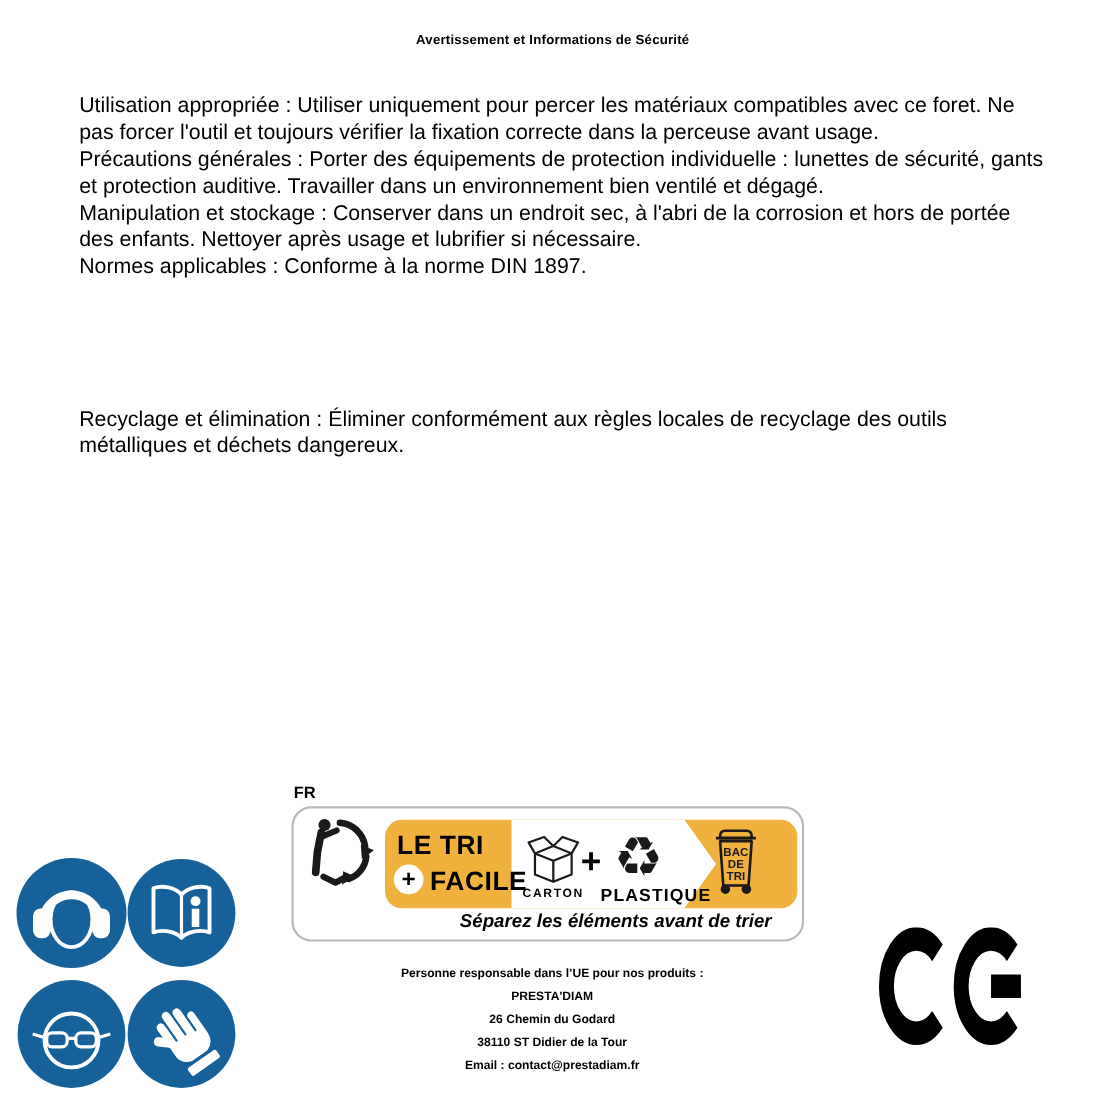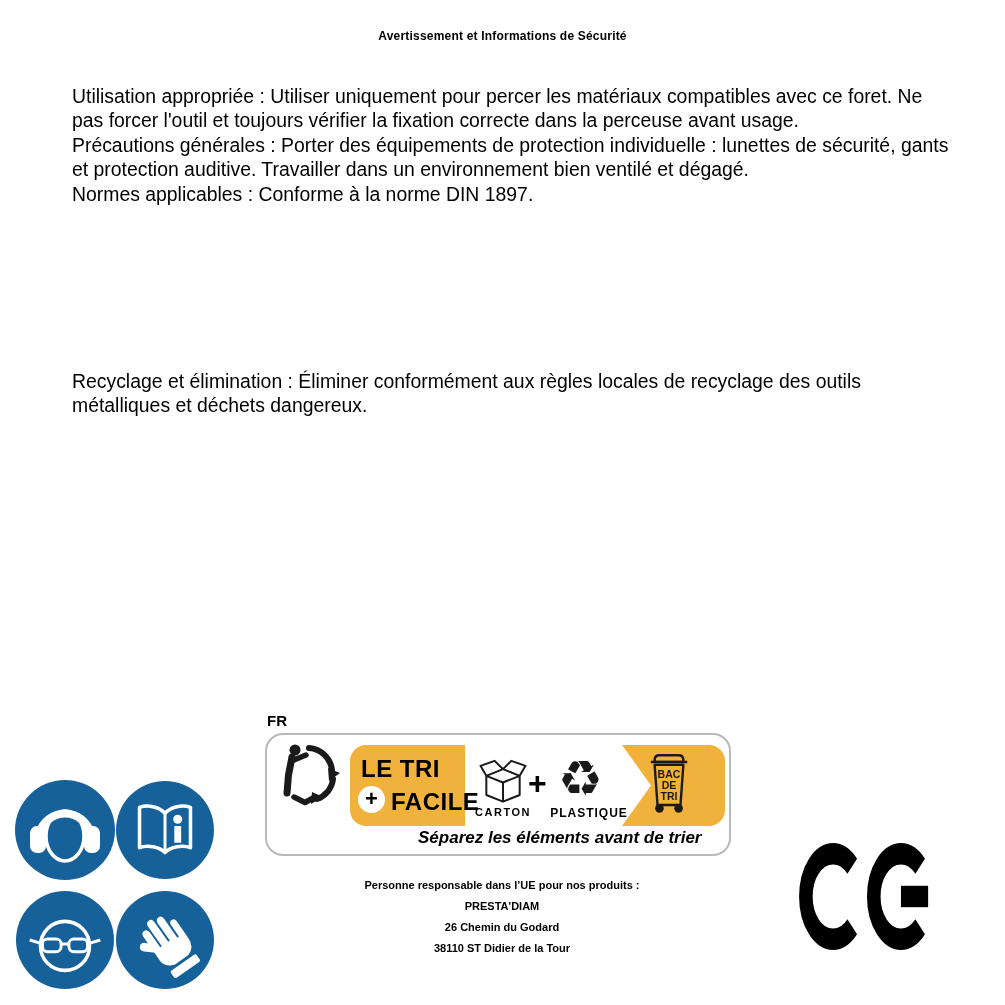--- a/index.html
+++ b/index.html
@@ -24,21 +24,21 @@
   .plus-circle{position:absolute;left:358px;top:786px;width:27px;height:27px;background:#fff;
     border-radius:50%;text-align:center;line-height:26px;font-size:22px;font-weight:bold;}
   .facile{position:absolute;left:391px;top:788px;font-size:24px;font-weight:bold;letter-spacing:.5px;}
   .carton-svg{position:absolute;left:478px;top:757px;}
   .carton-label{position:absolute;left:462px;top:806px;width:82px;text-align:center;
     font-size:11px;font-weight:bold;letter-spacing:1.5px;}
   .mat-plus{position:absolute;left:528px;top:765px;font-size:32px;font-weight:bold;}
   .recycle-glyph{position:absolute;left:558px;top:752px;font-size:50px;line-height:54px;
     color:#1a1a1a;font-family:"DejaVu Sans",sans-serif;}
   .plastique-label{position:absolute;left:546px;top:806px;width:86px;text-align:center;
-    font-size:12px;font-weight:bold;letter-spacing:1px;}
+    font-size:16px;font-weight:bold;letter-spacing:1px;}
   .bin-svg{position:absolute;left:647px;top:752px;}
   .bin-svg text{font-family:"Liberation Sans",sans-serif;font-weight:bold;font-size:11px;}
   .tagline{position:absolute;left:418px;top:828px;width:296px;text-align:left;
     font-size:17px;font-weight:bold;font-style:italic;}
 
   .icon-circle{position:absolute;width:98px;height:98px;border-radius:50%;background:#17619B;}
   .icon-ear{left:15px;top:780px;width:100px;height:100px;}
   .icon-book{left:116px;top:781px;}
   .icon-goggles{left:16px;top:891px;}
   .icon-glove{left:116px;top:891px;}
@@ -52,20 +52,21 @@
 </head>
 <body>
 
 <div class="canvas">
 
   <div class="page-title">Avertissement et Informations de Sécurité</div>
 
   <div class="body-text">
     <p>Utilisation appropriée : Utiliser uniquement pour percer les matériaux compatibles avec ce foret. Ne pas forcer l'outil et toujours vérifier la fixation correcte dans la perceuse avant usage.</p>
     <p>Précautions générales : Porter des équipements de protection individuelle : lunettes de sécurité, gants et protection auditive. Travailler dans un environnement bien ventilé et dégagé.</p>
+    <p>Manipulation et stockage : Conserver dans un endroit sec, à l'abri de la corrosion et hors de portée des enfants. Nettoyer après usage et lubrifier si nécessaire.</p>
     <p>Normes applicables : Conforme à la norme DIN 1897.</p>
   </div>
 
   <div class="recycle-text">Recyclage et élimination : Éliminer conformément aux règles locales de recyclage des outils métalliques et déchets dangereux.</div>
 
   <div class="fr-label">FR</div>
   <div class="tri-box"></div>
 
   <svg class="triman-svg" width="64" height="66" viewBox="0 0 64 66">
     <g fill="#1a1a1a" stroke="none">
@@ -158,20 +159,21 @@
         <rect x="38" y="80" width="32" height="9" rx="2"></rect>
       </g>
     </svg>
   </div>
 
   <div class="address">
     <div>Personne responsable dans l’UE pour nos produits :</div>
     <div>PRESTA'DIAM</div>
     <div>26 Chemin du Godard</div>
     <div>38110 ST Didier de la Tour</div>
+    <div>Email : contact@prestadiam.fr</div>
   </div>
 
   <svg class="ce-svg" width="142" height="107" viewBox="0 0 230 110" preserveAspectRatio="none">
     <g fill="none" stroke="#000" stroke-width="22">
       <path d="M91.1 23.9 A44 44 0 1 0 91.1 86.1"></path>
       <path d="M201.1 23.9 A44 44 0 1 0 201.1 86.1"></path>
       <path d="M170 55 H214"></path>
     </g>
   </svg>
 

